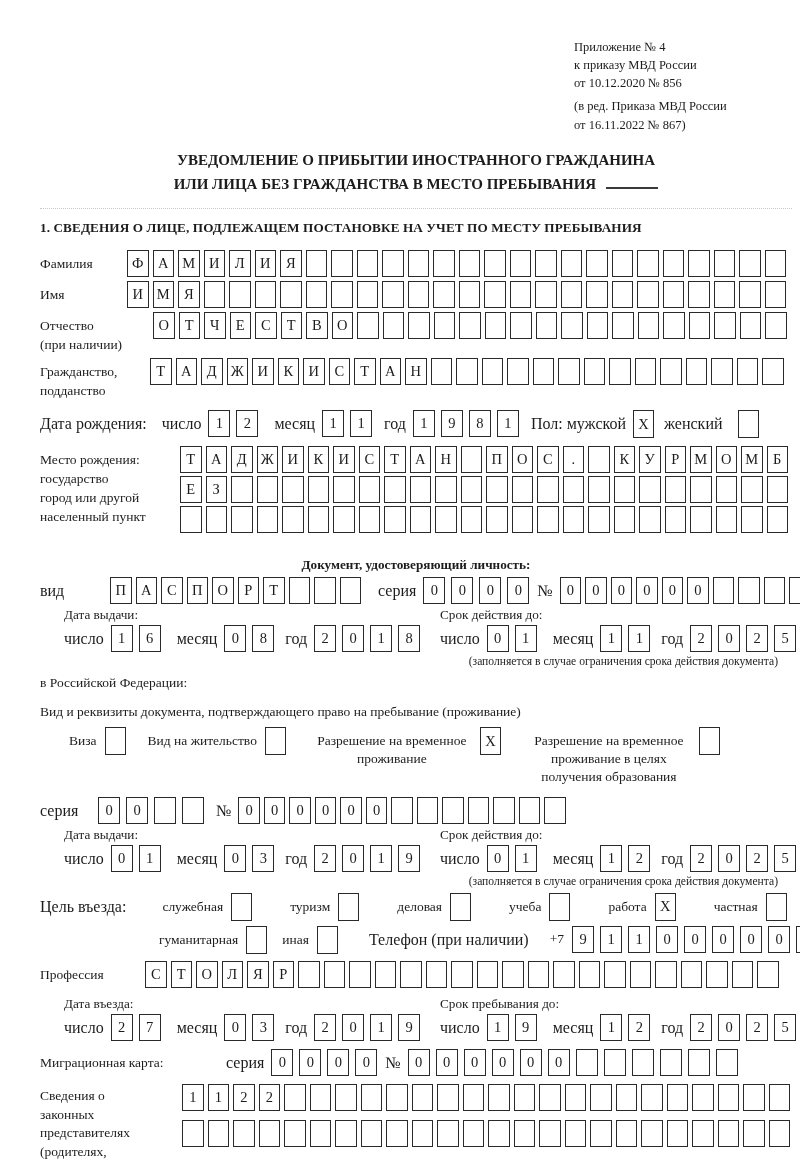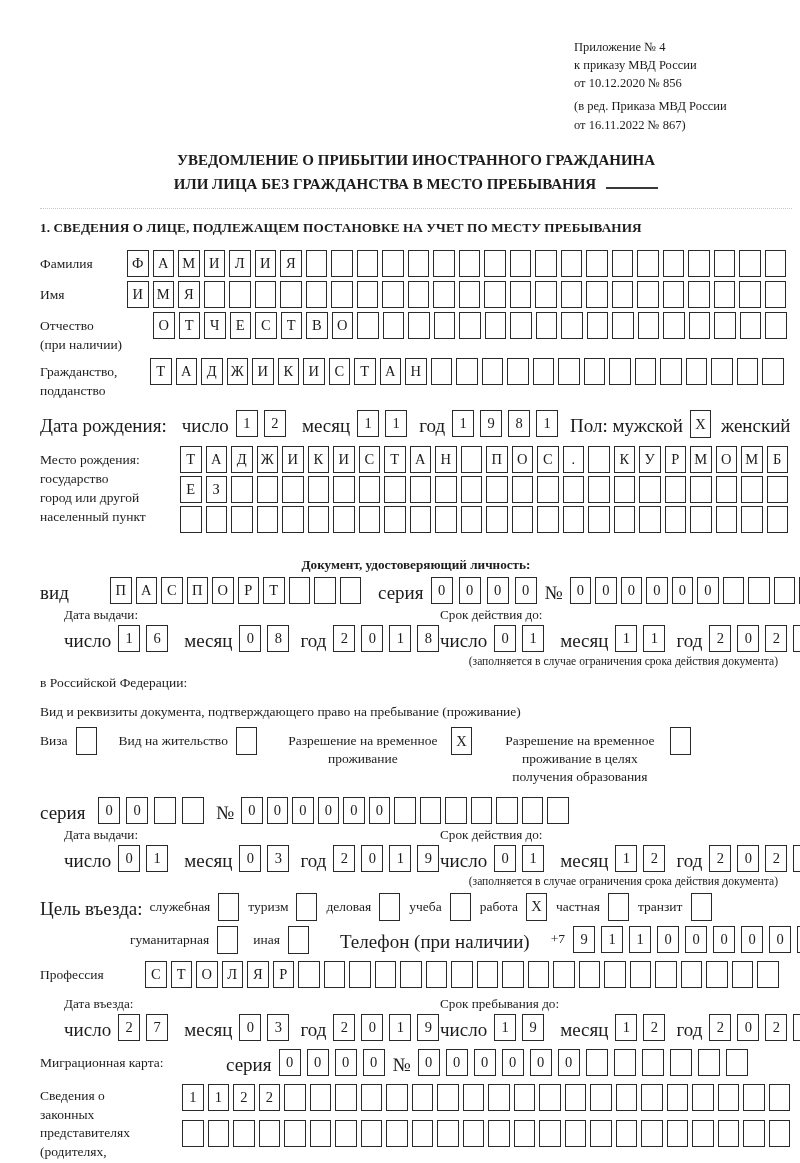--- a/index.html
+++ b/index.html
@@ -34,36 +34,36 @@
     margin-right: 4px; font-size: 14.5px; flex: none; background: #fff;
   }
   .sp .cell { width: 22px; margin-right: 6px; }
   .cbx {
     display: inline-flex; align-items: center; justify-content: center;
     width: 21px; height: 28px; border: 1.6px solid #2a2a2a;
     font-size: 14.5px; flex: none; background: #fff;
   }
   .stack4 > div { margin-bottom: 3px; }
 
-  .inline-lbl { font-size: 19px; padding: 5px 7px 0 0; flex: none; }
+  .inline-lbl { font-size: 16px; padding: 5px 7px 0 0; flex: none; }
   .inline-lbl.after { padding-left: 10px; }
 
   .center-head { text-align: center; font-weight: bold; font-size: 13.2px; margin-top: 21px; }
 
   .dates-row { display: flex; margin-top: 3px; }
   .date-col { width: 352px; padding-left: 24px; }
   .date-col.right { width: auto; padding-left: 48px; }
   .date-head { text-align: left; font-size: 13.2px; margin-bottom: 2px; }
   .date-line { display: flex; align-items: flex-start; }
   .note { font-size: 11.6px; text-align: right; padding-right: 14px; margin-top: 3px; }
 
   .plain { font-size: 13.5px; line-height: 1.55; margin-top: 8px; }
 
   .opts { display: flex; align-items: flex-start; margin-top: 4px; }
-  .opt { display: flex; align-items: flex-start; margin-right: 14px; }
+  .opt { display: flex; align-items: flex-start; margin-right: 14px; margin-left: 29px; }
   .opt .olab { font-size: 13.5px; padding: 5px 8px 0 0; line-height: 1.35; }
   .opt .olab.c { text-align: center; }
   .olab.wrap160 { width: 168px; } .olab.wrap175 { width: 172px; }
 
   .purpose-row { display: flex; align-items: flex-start; margin-top: 5px; }
   .purpose-row .opt { margin-right: 9px; }
   .indent90 { padding-left: 90px; }
   .phone-prefix { font-size: 13.5px; padding: 5px 8px 0 14px; flex: none; }
 
   .mig-row { display: flex; align-items: flex-start; margin-top: 8px; }

